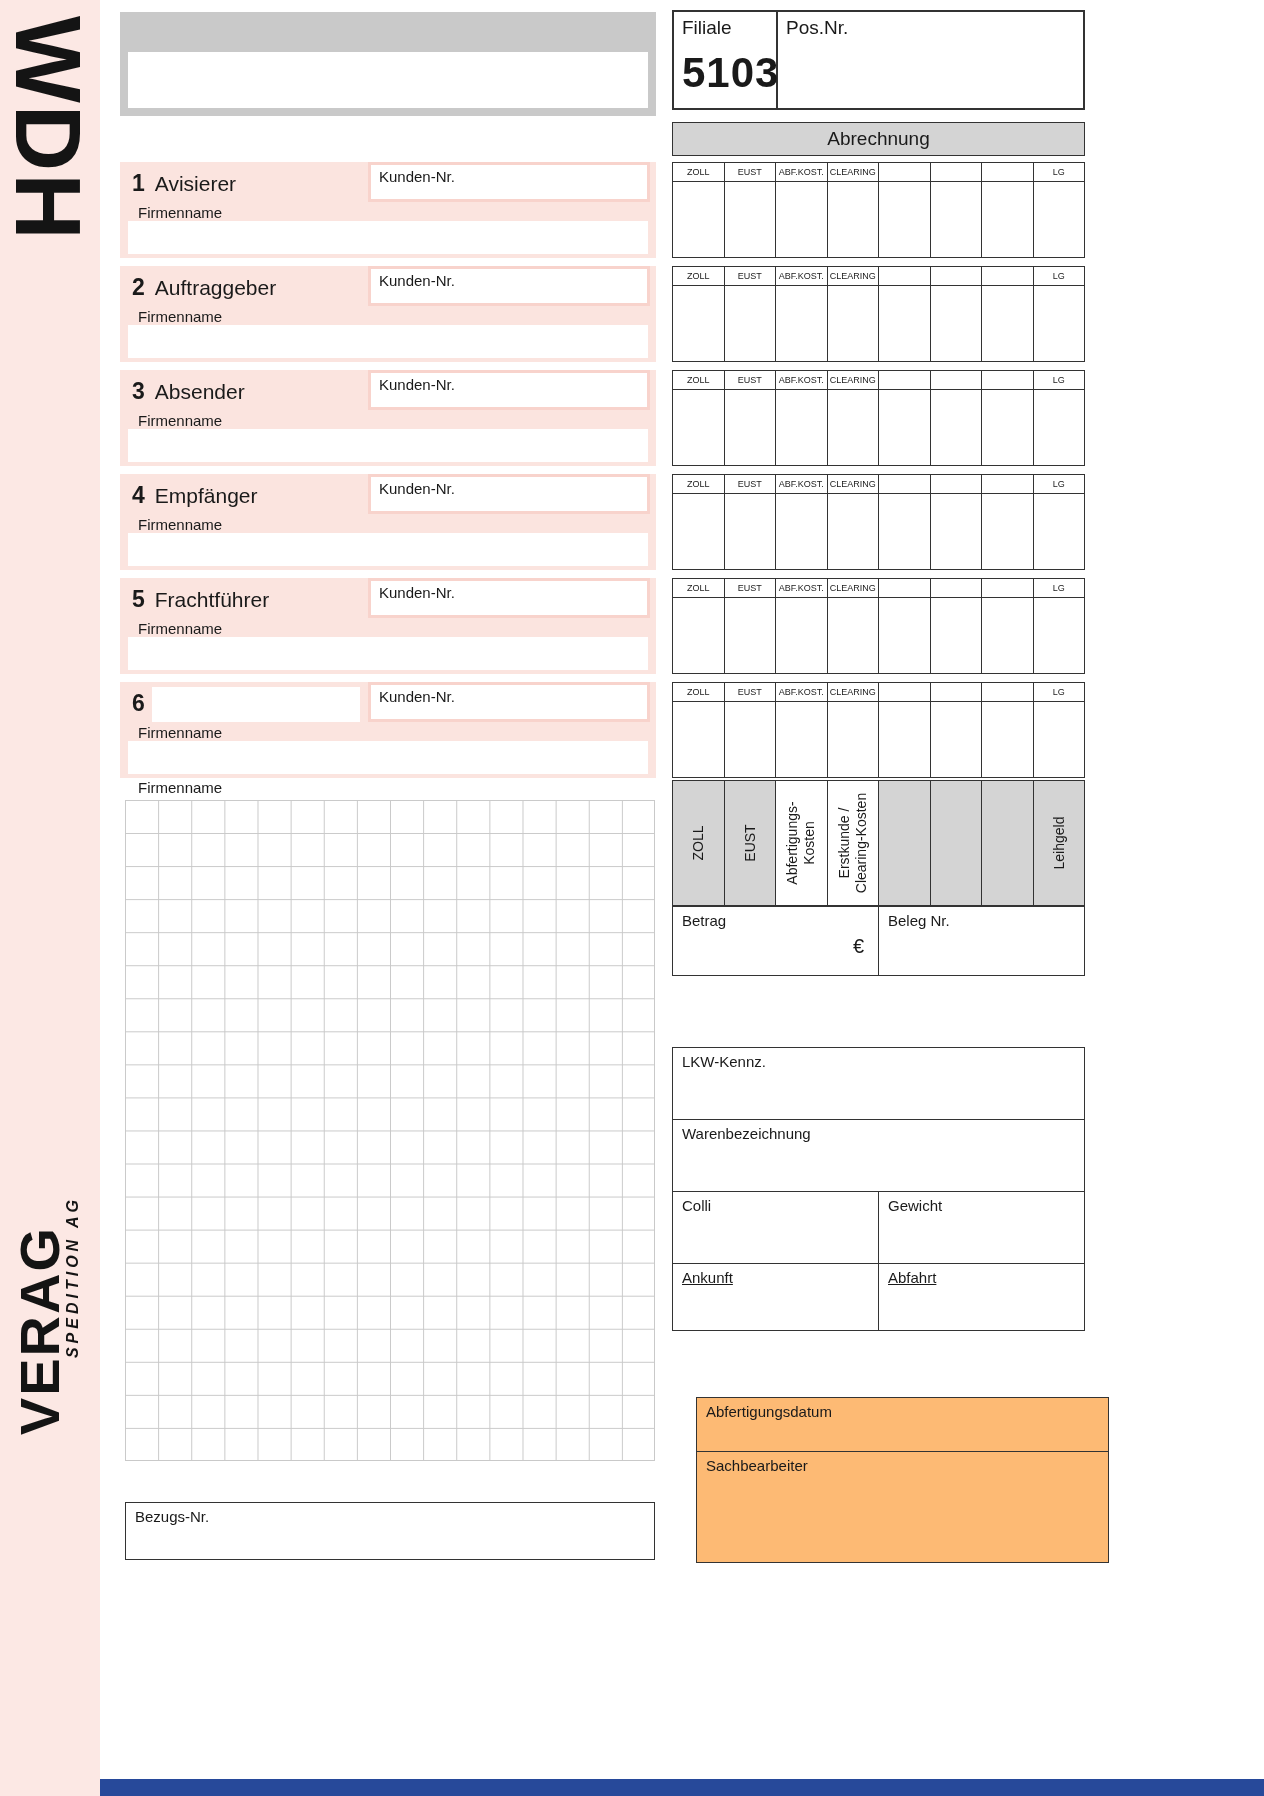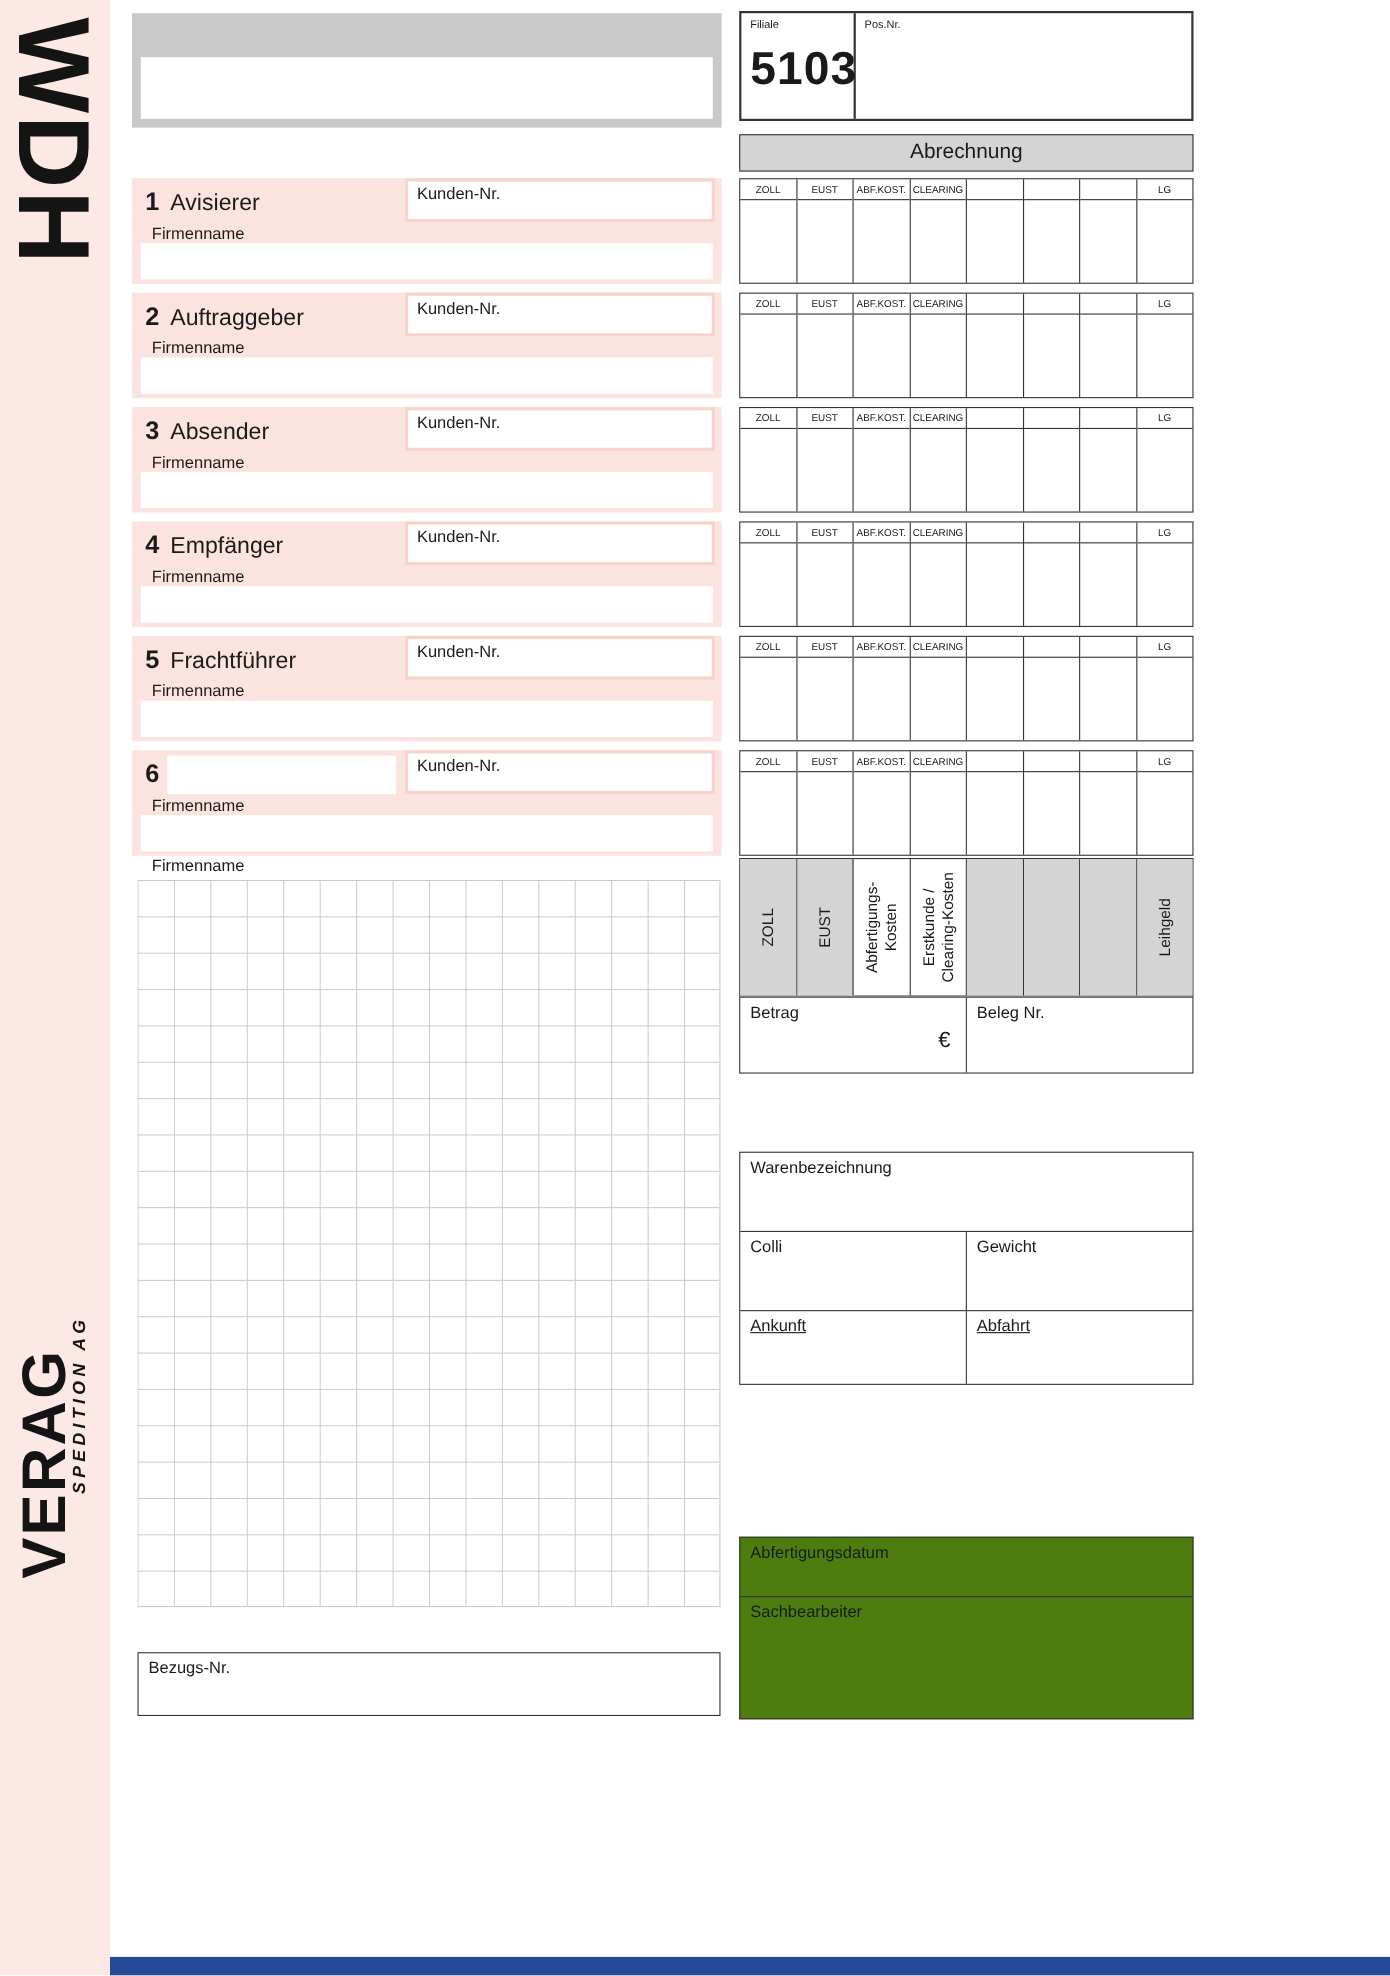--- a/index.html
+++ b/index.html
@@ -15,21 +15,21 @@
   .bluebar { position:absolute; left:100px; top:1779px; width:1164px; height:17px; background:#27499a; }
 
   
   .abf-box { position:absolute; left:120px; top:12px; width:536px; height:104px; background:#c9c9c9; }
   .abf-label { padding:8px 0 0 12px; font-size:23px; font-weight:bold; }
   .abf-input { position:absolute; left:8px; top:40px; width:520px; height:56px; background:#ffffff; }
 
   .filiale-wrap { position:absolute; left:672px; top:10px; width:413px; height:100px; border:2px solid #333; display:flex; background:#fff; }
   .filiale-cell { width:104px; border-right:2px solid #333; position:relative; }
   .posnr-cell { flex:1; position:relative; }
-  .small-label { font-size:10px; padding:5px 0 0 8px; }
+  .small-label { font-size:19px; padding:5px 0 0 8px; }
   .filiale-value { font-size:42px; font-weight:bold; padding:10px 0 0 8px; letter-spacing:1px; }
 
   
   .aviso-box { position:absolute; left:358px; top:120px; width:297px; height:40px; background:#ffffff; border:3px solid #f8d3cc; }
   .field-label { display:block; font-size:15px; padding:3px 0 0 8px; }
 
   
   .abr-header { position:absolute; left:672px; top:122px; width:413px; height:34px; background:#d4d4d4; border:1.5px solid #333; text-align:center; font-size:19px; line-height:31px; }
 
   .party-row { position:absolute; left:120px; width:965px; height:96px; }
@@ -69,21 +69,21 @@
   .euro { position:absolute; right:14px; top:28px; font-size:20px; }
 
   
   .lkw-stack { position:absolute; left:672px; top:1047px; width:413px; border:1.5px solid #333; background:#fff; }
   .lkw-box { height:72px; border-bottom:1.5px solid #333; position:relative; }
   .lkw-split { display:flex; height:72px; border-bottom:1.5px solid #333; }
   .lkw-split.last { height:66px; border-bottom:none;text-decoration:underline; }
   .lkw-half { flex:1; position:relative; }
   .lkw-half + .lkw-half { border-left:1.5px solid #333; }
 
-  .proc-stack { position:absolute; left:672px; top:1397px; width:413px; border:1.5px solid #333; background:#4d7c0f; }
+  .proc-stack { position:absolute; left:696px; top:1397px; width:413px; border:1.5px solid #333; background:#fdba74; }
   .proc-top { height:54px; border-bottom:1.5px solid #333; position:relative; }
   .proc-bottom { height:110px; position:relative; }
 
   .box-label { display:block; font-size:15px; padding:5px 0 0 9px; }
 </style>
 </head>
 <body>
 
 <div class="page">
 
@@ -383,20 +383,23 @@
       <span class="box-label">Betrag</span>
       <span class="euro">€</span>
     </div>
     <div class="beleg-cell">
       <span class="box-label">Beleg Nr.</span>
     </div>
   </div>
 
   <div class="lkw-stack">
     <div class="lkw-box">
+      <span class="box-label">LKW-Kennz.</span>
+    </div>
+    <div class="lkw-box">
       <span class="box-label">Warenbezeichnung</span>
     </div>
     <div class="lkw-split">
       <div class="lkw-half">
         <span class="box-label">Colli</span>
       </div>
       <div class="lkw-half">
         <span class="box-label">Gewicht</span>
       </div>
     </div>

